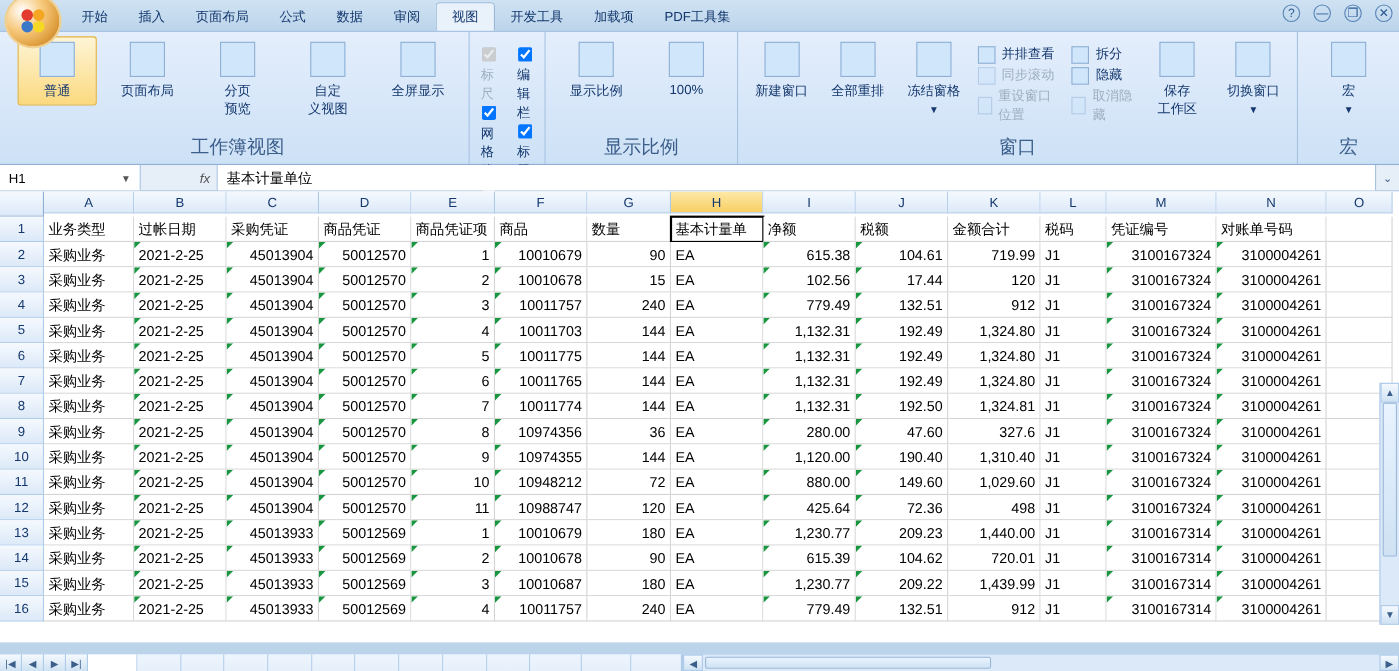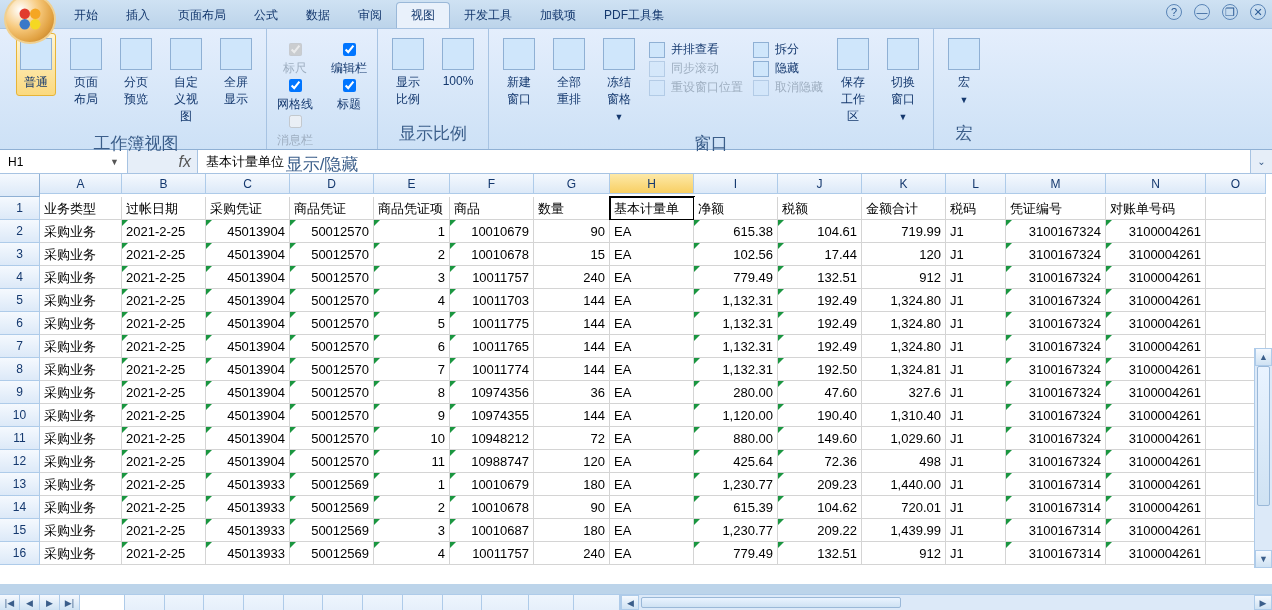--- a/index.html
+++ b/index.html
@@ -13,37 +13,37 @@
 .tab { padding:4px 14px 4px 14px; font-size:12px; color:#14386e; cursor:pointer; border-top-left-radius:4px; border-top-right-radius:4px; }
 .tab.active { background:#e9f1fb; border:1px solid #9ab8d8; border-bottom:none; color:#14386e;}
 .win-controls { position:absolute; right:6px; top:4px; display:flex; gap:12px; align-items:center;}
 .win-controls span{ width:16px; height:16px; border-radius:50%; border:1px solid #5a85b7; color:#2a5a95; font-size:11px; line-height:14px; text-align:center; cursor:pointer;}
 
 
 .ribbon { height:122px; background:linear-gradient(#e4eefc,#cde1f6); border-top:1px solid #a7c3e2; border-bottom:1px solid #8fb0d4; display:flex; padding-left:6px;}
 .group { border-right:1px solid #a7c3e2; padding:4px 10px 2px 10px; display:flex; flex-direction:column; justify-content:space-between; height:100%;}
 .group-body { display:flex; align-items:flex-start; gap:10px; flex:1;}
 .group-label { font-size:17px; color:#3b5e8a; text-align:center; padding:2px 0; position:relative;}
-.big-btn { display:flex; flex-direction:column; align-items:center; justify-content:flex-start; width:40px; padding:4px 2px; font-size:12px; color:#14386e; text-align:center; gap:4px; cursor:pointer; border:1px solid transparent; border-radius:3px;}
+.big-btn { display:flex; flex-direction:column; align-items:center; justify-content:flex-start; width:72px; padding:4px 2px; font-size:12px; color:#14386e; text-align:center; gap:4px; cursor:pointer; border:1px solid transparent; border-radius:3px;}
 .big-btn.active{ background:linear-gradient(#fef5d6,#fbd97f); border:1px solid #e7b437;}
 .big-btn .icn{ width:32px; height:32px; background:#cfe6fb; border:1px solid #8fb0d4;}
 .chk { display:flex; align-items:center; gap:4px; font-size:12px; color:#14386e; margin:2px 0;flex-direction:column; }
 .chk input{ width:13px; height:13px;}
 .chk.disabled{ color:#9eaec0;}
 .small-line { display:flex; align-items:center; gap:6px; font-size:12px; color:#14386e; margin:2px 0;}
 .small-line .micn{width:16px;height:16px;background:#cfe6fb;border:1px solid #8fb0d4;}
 .small-line.disabled{color:#9eaec0;}
 .small-line.disabled .micn{opacity:.5;}
 
 
 .formula-bar { height:24px; background:#e6eef8; border-bottom:1px solid #a7c3e2; display:flex; align-items:stretch;}
 .name-box { width:128px; border-right:1px solid #a7c3e2; background:#fff; display:flex; align-items:center; padding:0 8px; font-size:12px; justify-content:space-between;}
 .name-box .dd{font-size:9px; color:#555;}
 .fx-btns { width:70px; display:flex; align-items:center; justify-content:flex-end; gap:8px; padding:0 6px; border-right:1px solid #a7c3e2;}
-.fx-btns span{font-style:italic; font-size:16px; color:#555; cursor:pointer;}
+.fx-btns span{font-style:italic; font-size:12px; color:#555; cursor:pointer;}
 .formula-input { flex:1; background:#fff; padding:2px 8px; display:flex; align-items:center;}
 .formula-input input{ border:none; outline:none; width:100%; font-size:13px; font-family:SimSun,Arial;}
 .fb-expand{ width:22px; display:flex; align-items:center; justify-content:center; color:#3b5e8a; border-left:1px solid #a7c3e2; cursor:pointer; font-size:10px;}
 
 
 .grid-wrap { position:relative; height:410px; background:#fff; overflow:hidden;}
 .grid { display:grid; grid-template-columns: 40px 82px 84px 84px 84px 76px 84px 76px 84px 84px 84px 84px 60px 100px 100px 60px; font-size:13px; }
 .cell { border-right:1px solid #d4d4d4; border-bottom:1px solid #d4d4d4; height:23px; line-height:23px; padding:0 4px; overflow:hidden; white-space:nowrap; background:#fff;}
 .colhdr { background:linear-gradient(#f5f9fe,#dce9f8); text-align:center; font-size:12px; color:#14386e; border-right:1px solid #aecbe9; border-bottom:1px solid #aecbe9; height:20px; line-height:20px;}
 .colhdr.sel{ background:linear-gradient(#fde9a8,#f8cf63);}

